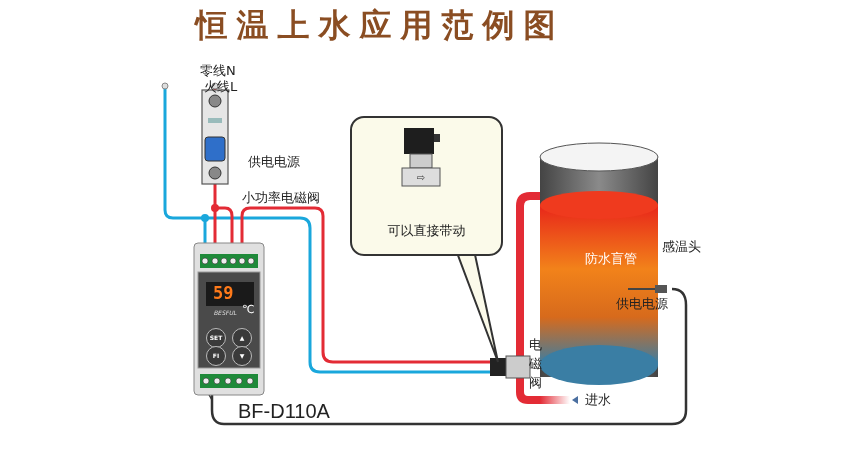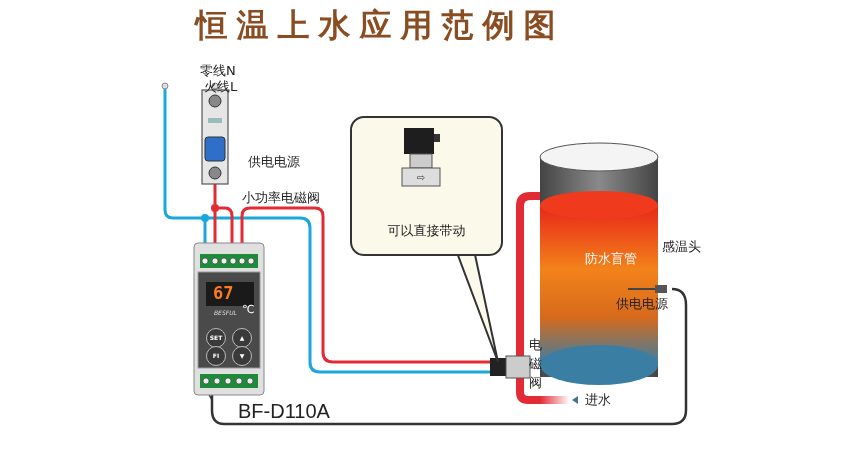--- a/index.html
+++ b/index.html
@@ -100,21 +100,21 @@
       <circle cx="242" cy="261" r="3"></circle>
       <circle cx="251" cy="261" r="3"></circle>
     <circle cx="206" cy="381" r="3"></circle>
       <circle cx="217" cy="381" r="3"></circle>
       <circle cx="228" cy="381" r="3"></circle>
     <circle cx="239" cy="381" r="3"></circle>
       <circle cx="250" cy="381" r="3"></circle>
   </g>
 </svg>
 
-<div class="lcd">67</div>
+<div class="lcd">59</div>
 <div class="unit">℃</div>
 <div class="brand">BESFUL</div>
 <div class="kbtn" style="left:206px;top:328px;">SET</div>
 <div class="kbtn" style="left:206px;top:346px;">FI</div>
 <div class="kbtn" style="left:232px;top:328px;">▲</div>
 <div class="kbtn" style="left:232px;top:346px;">▼</div>
 
 <div class="bubble">
   <svg width="149" height="80" style="left:0;top:0;">
     <rect x="52" y="10" width="30" height="26" fill="#1e1e1e"></rect>

